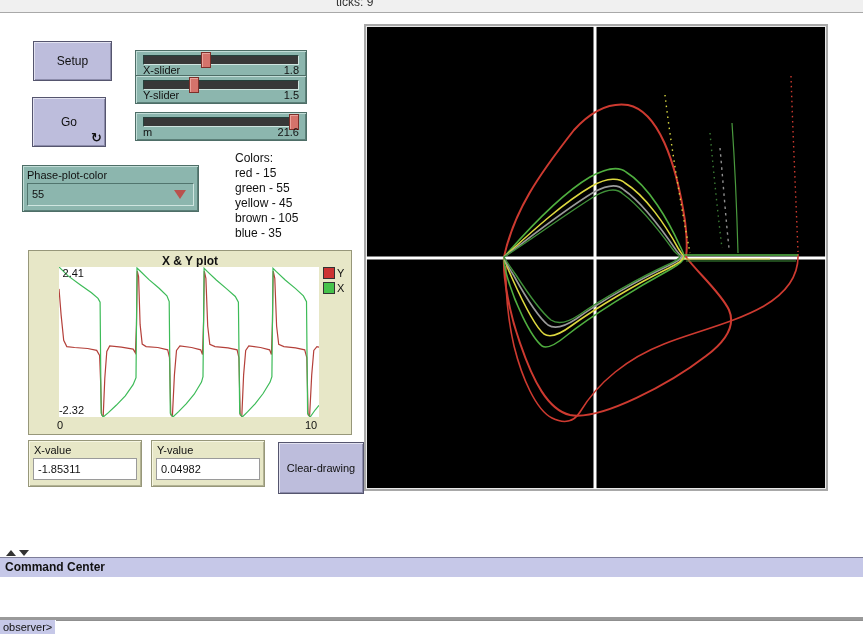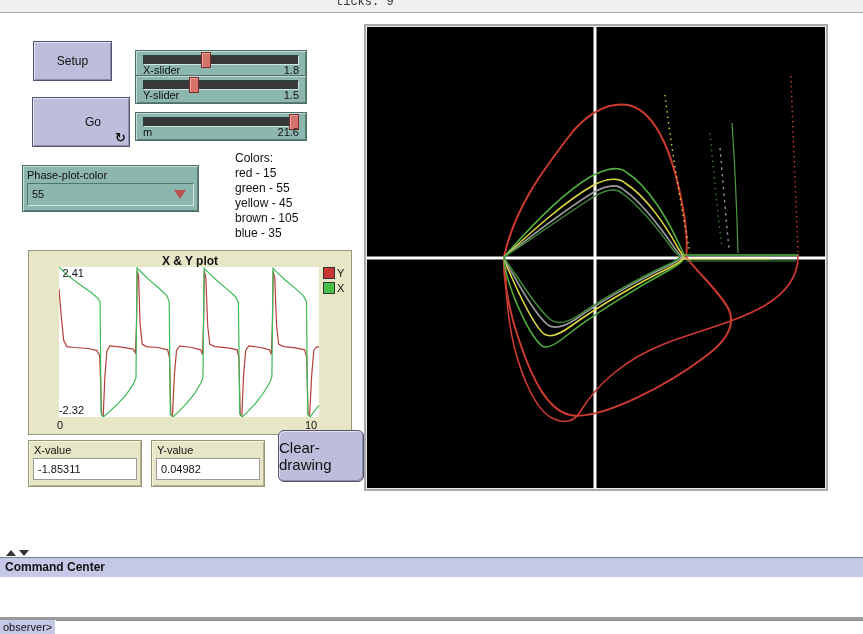--- a/index.html
+++ b/index.html
@@ -1,19 +1,19 @@
 <!DOCTYPE html>
 <html><head>
 <meta charset="utf-8">
 <style>
   html,body{margin:0;padding:0;background:#fff;}
   #app{position:relative;width:863px;height:634px;background:#ffffff;overflow:hidden;
        font-family:"Liberation Sans","DejaVu Sans",sans-serif;color:#111;}
   
-  .topstrip{position:absolute;left:0;top:0;width:863px;height:12px;background:#f0f0f0;border-bottom:1px solid #a9a9a9;overflow:hidden;font-family:Liberation Mono, monospace;}
+  .topstrip{position:absolute;left:0;top:0;width:863px;height:12px;background:#f0f0f0;border-bottom:1px solid #a9a9a9;overflow:hidden;}
   .ticks{position:absolute;left:336px;top:-5px;font-size:12px;color:#333;}
   
   .nl-button{position:absolute;background:#bdbddc;border:1px solid #55556e;
      box-shadow:inset 1px 1px 0 #e2e2f0, inset -1px -1px 0 #8c8cab;
      display:flex;align-items:center;justify-content:center;font-size:12px;color:#111;cursor:pointer;}
   .forever-ico{position:absolute;right:3px;bottom:1px;font-size:13px;font-weight:bold;color:#111;}
   
   .nl-slider{position:absolute;width:170px;height:27px;background:#8cb6ae;border:1px solid #4e6e67;
      box-shadow:inset 1px 1px 0 #c2ddd7, inset -1px -1px 0 #5b7f78;}
   .groove{position:absolute;left:7px;right:7px;top:4px;height:8px;background:#383838;
@@ -65,21 +65,21 @@
 
 <div id="app">
 
   <div class="topstrip">
     <div class="ticks">ticks: 9</div>
   </div>
 
   <div class="nl-button" style="left:33px;top:41px;width:77px;height:38px;">
     <span>Setup</span>
   </div>
-  <div class="nl-button" style="left:32px;top:97px;width:72px;height:48px;padding-left:24px;">
+  <div class="nl-button" style="left:32px;top:97px;width:72px;height:48px;">
     <span>Go</span>
     <span class="forever-ico">↻</span>
   </div>
 
   <div class="nl-slider" style="left:135px;top:50px;">
     <div class="groove"></div>
     <div class="handle" style="left: 64.72px;"></div>
     <div class="srow">
       <span>X-slider</span>
       <span>1.8</span>
@@ -139,21 +139,21 @@
 
   <div class="nl-monitor" style="left:28px;top:440px;">
     <div class="m-label">X-value</div>
     <div class="m-field">-1.85311</div>
   </div>
   <div class="nl-monitor" style="left:151px;top:440px;">
     <div class="m-label">Y-value</div>
     <div class="m-field">0.04982</div>
   </div>
 
-  <div class="nl-button" style="left:278px;top:430px;width:84px;height:50px;font-size:15px;border-radius:6px;">
+  <div class="nl-button" style="left:278px;top:442px;width:84px;height:50px;font-size:11px;">
     <span>Clear-drawing</span>
   </div>
 
   <div class="view-frame">
     <svg id="view-svg" width="460" height="463" viewBox="0 0 460 463">
         <line x1="229" y1="0" x2="229" y2="463" stroke="#ffffff" stroke-width="3"></line>
         <line x1="0" y1="232" x2="460" y2="232" stroke="#ffffff" stroke-width="3"></line>
         <path d="M138,231 C148,185 172,150 208,104 C230,80 248,77 262,79 C292,85 310,135 319,195 C321,212 321,225 320,231 C332,247 355,267 363,284 C370,300 360,315 340,330 C305,357 235,395 204,389 C182,384 167,355 154,317 C143,286 137,252 138,231 Z" fill="none" stroke="#cd3a30" stroke-width="2"></path>
         <path d="M432,228 C433,250 420,267 398,280 C368,297 328,306 298,318 C262,332 232,356 214,386 C208,396 198,398 186,392 C170,384 156,352 148,320 C142,294 139,262 140,240" fill="none" stroke="#cd3a30" stroke-width="1.6"></path>
         <path d="M138,231 C158,208 192,170 224,151 C242,141 254,141 260,146 C283,160 303,196 314,220 C317,226 318,229 318,230 C319,234 314,238 305,243 C270,262 225,290 200,310 C188,320 181,323 176,320 C164,310 148,275 141,250 C139,243 138,236 138,231 Z" fill="none" stroke="#4fae3f" stroke-width="1.6"></path>

